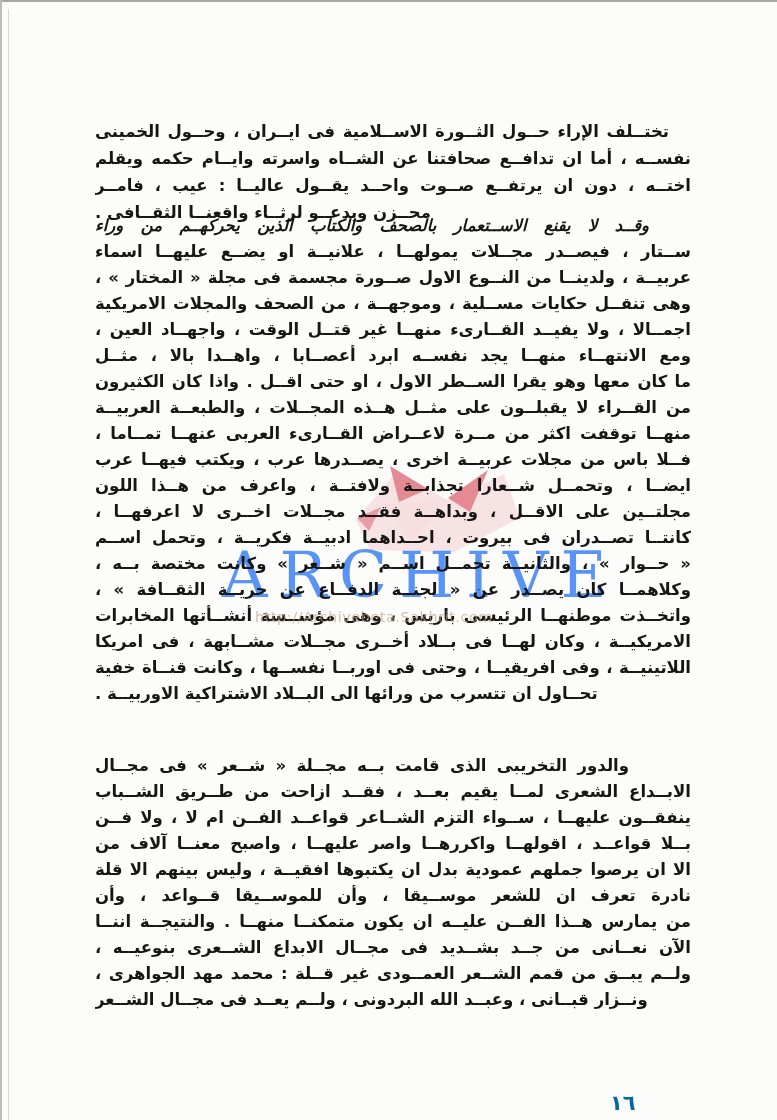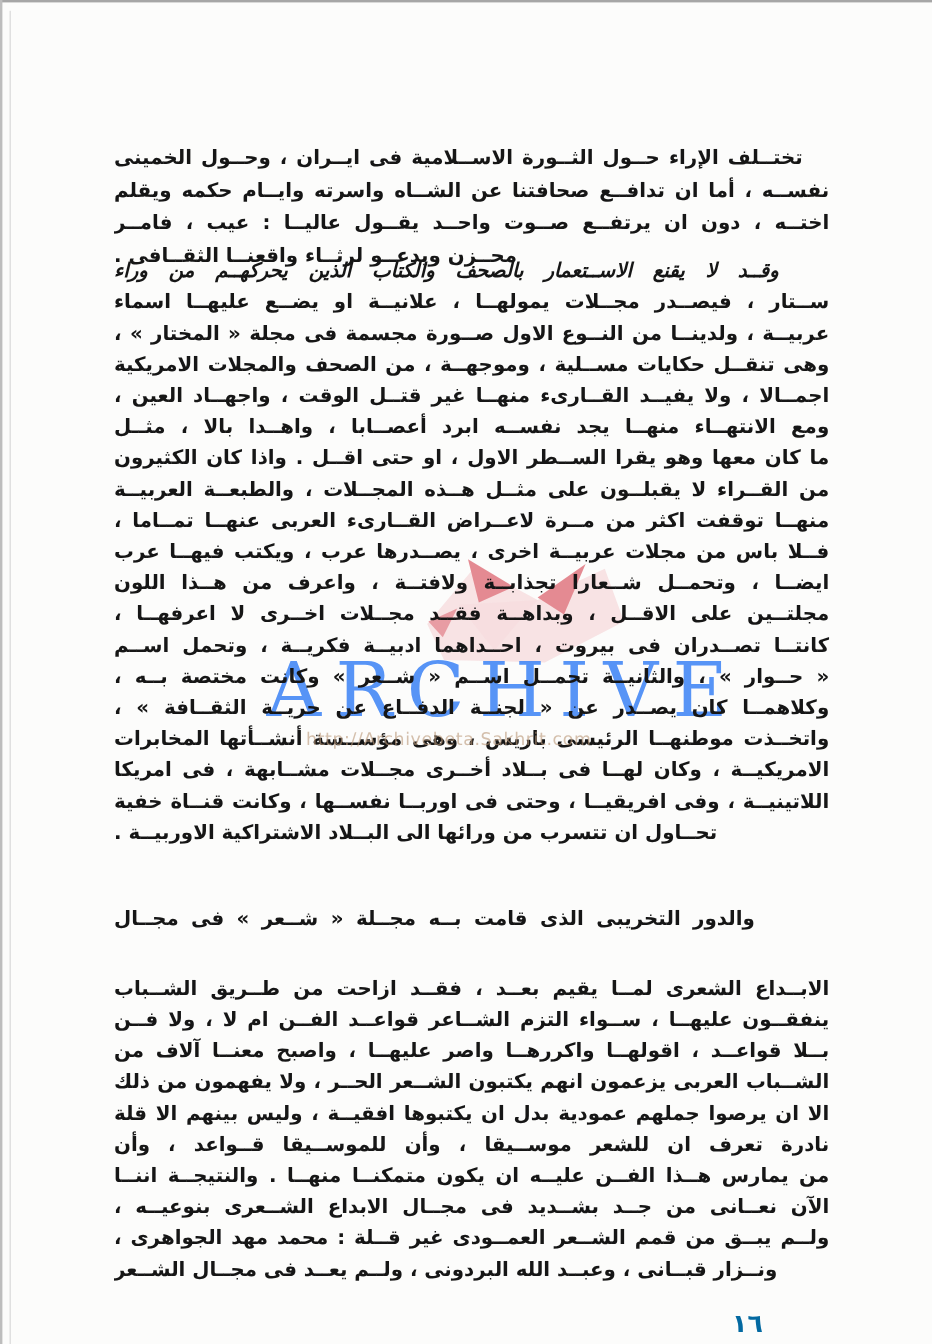--- a/index.html
+++ b/index.html
@@ -99,24 +99,23 @@
         <div class="line" style="height: 26px; line-height: 26px;">كانتــا تصــدران فى بيروت ، احــداهما ادبيــة فكريــة ، وتحمل اســم</div>
         <div class="line" style="height: 26px; line-height: 26px;">« حــوار » ، والثانيــة تحمــل اســم « شــعر » وكانت مختصة بــه ،</div>
         <div class="line" style="height: 26px; line-height: 26px;">وكلاهمــا كان يصــدر عن « لجنــة الدفــاع عن حريــة الثقــافة » ،</div>
         <div class="line" style="height: 26px; line-height: 26px;">واتخــذت موطنهــا الرئيسى باريس ، وهى مؤســسة أنشــأتها المخابرات</div>
         <div class="line" style="height: 26px; line-height: 26px;">الامريكيــة ، وكان لهــا فى بــلاد أخــرى مجــلات مشــابهة ، فى امريكا</div>
         <div class="line" style="height: 26px; line-height: 26px;">اللاتينيــة ، وفى افريقيــا ، وحتى فى اوربــا نفســها ، وكانت قنــاة خفية</div>
         <div class="line last" style="height: 26px; line-height: 26px;">تحــاول ان تتسرب من ورائها الى البــلاد الاشتراكية الاوربيــة .</div>
       </div>
       <div class="para" style="top: 753px;">
         <div class="line" style="height: 26px; line-height: 26px; padding-right: 62px;">والدور التخريبى الذى قامت بــه مجــلة « شــعر » فى مجــال</div>
-        <div class="line" style="height: 26px; line-height: 26px; margin-top: 32px;">الابــداع الشعرى لمــا يقيم بعــد ، فقــد ازاحت من طــريق الشــباب</div>
+        <div class="line" style="height: 26px; line-height: 26px;">الابــداع الشعرى لمــا يقيم بعــد ، فقــد ازاحت من طــريق الشــباب</div>
         <div class="line" style="height: 26px; line-height: 26px;">ينفقــون عليهــا ، ســواء التزم الشــاعر قواعــد الفــن ام لا ، ولا فــن</div>
         <div class="line" style="height: 26px; line-height: 26px;">بــلا قواعــد ، اقولهــا واكررهــا واصر عليهــا ، واصبح معنــا آلاف من</div>
-        <div class="line" style="height: 26px; line-height: 26px;">الشــباب العربى يزعمون انهم يكتبون الشــعر الحــر ، ولا يفهمون من ذلك</div>
         <div class="line" style="height: 26px; line-height: 26px;">الا ان يرصوا جملهم عمودية بدل ان يكتبوها افقيــة ، وليس بينهم الا قلة</div>
         <div class="line" style="height: 26px; line-height: 26px;">نادرة تعرف ان للشعر موســيقا ، وأن للموســيقا قــواعد ، وأن</div>
         <div class="line" style="height: 26px; line-height: 26px;">من يمارس هــذا الفــن عليــه ان يكون متمكنــا منهــا . والنتيجــة اننــا</div>
         <div class="line" style="height: 26px; line-height: 26px;">الآن نعــانى من جــد بشــديد فى مجــال الابداع الشــعرى بنوعيــه ،</div>
         <div class="line" style="height: 26px; line-height: 26px;">ولــم يبــق من قمم الشــعر العمــودى غير قــلة : محمد مهد الجواهرى ،</div>
         <div class="line last" style="height: 26px; line-height: 26px;">ونــزار قبــانى ، وعبــد الله البردونى ، ولــم يعــد فى مجــال الشــعر</div>
       </div>
     </div>
 
   <div class="page-number">١٦</div>

